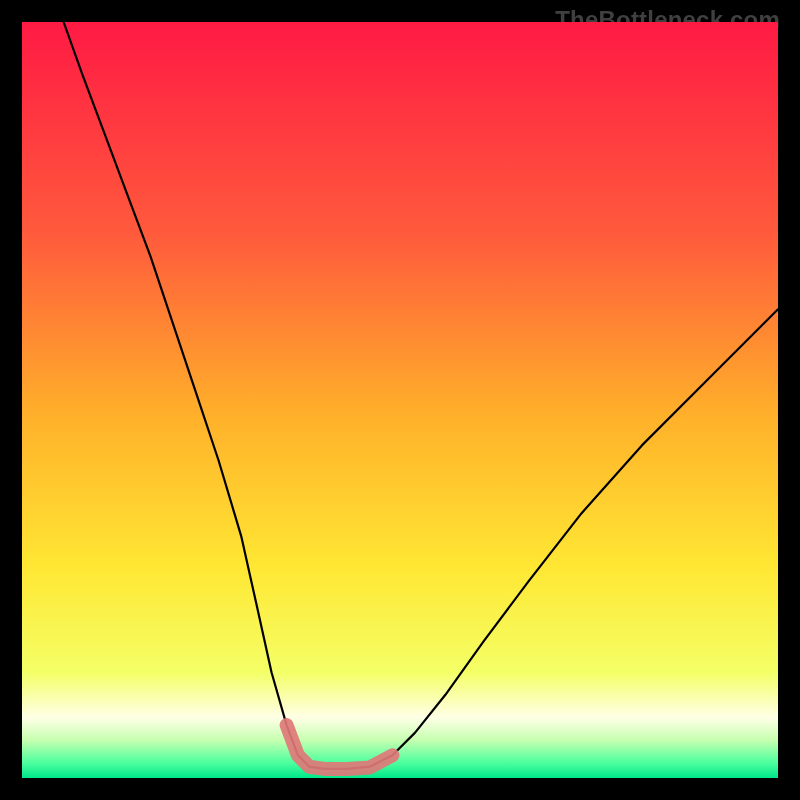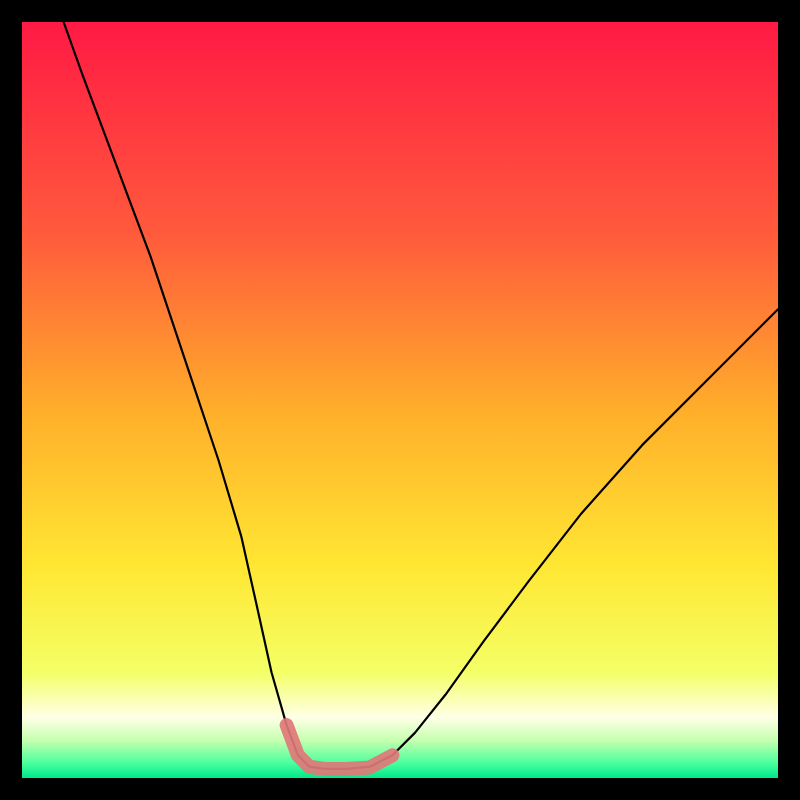--- a/index.html
+++ b/index.html
@@ -33,20 +33,21 @@
     font-weight: 600;
     letter-spacing: 0.2px;
   }
   svg { display: block; }
 </style>
 </head>
 <body>
 
 <div class="frame">
 
+  <div class="watermark">TheBottleneck.com</div>
 
   <div class="plot-area">
     <svg id="chart-svg" width="756" height="756" viewBox="0 0 756 756">
       <defs>
         <linearGradient id="bg-grad" x1="0" y1="0" x2="0" y2="1">
             <stop offset="0%" stop-color="#ff1a44"></stop>
             <stop offset="28%" stop-color="#ff5a3c"></stop>
             <stop offset="52%" stop-color="#ffb02a"></stop>
             <stop offset="72%" stop-color="#ffe733"></stop>
             <stop offset="86%" stop-color="#f4ff66"></stop>

